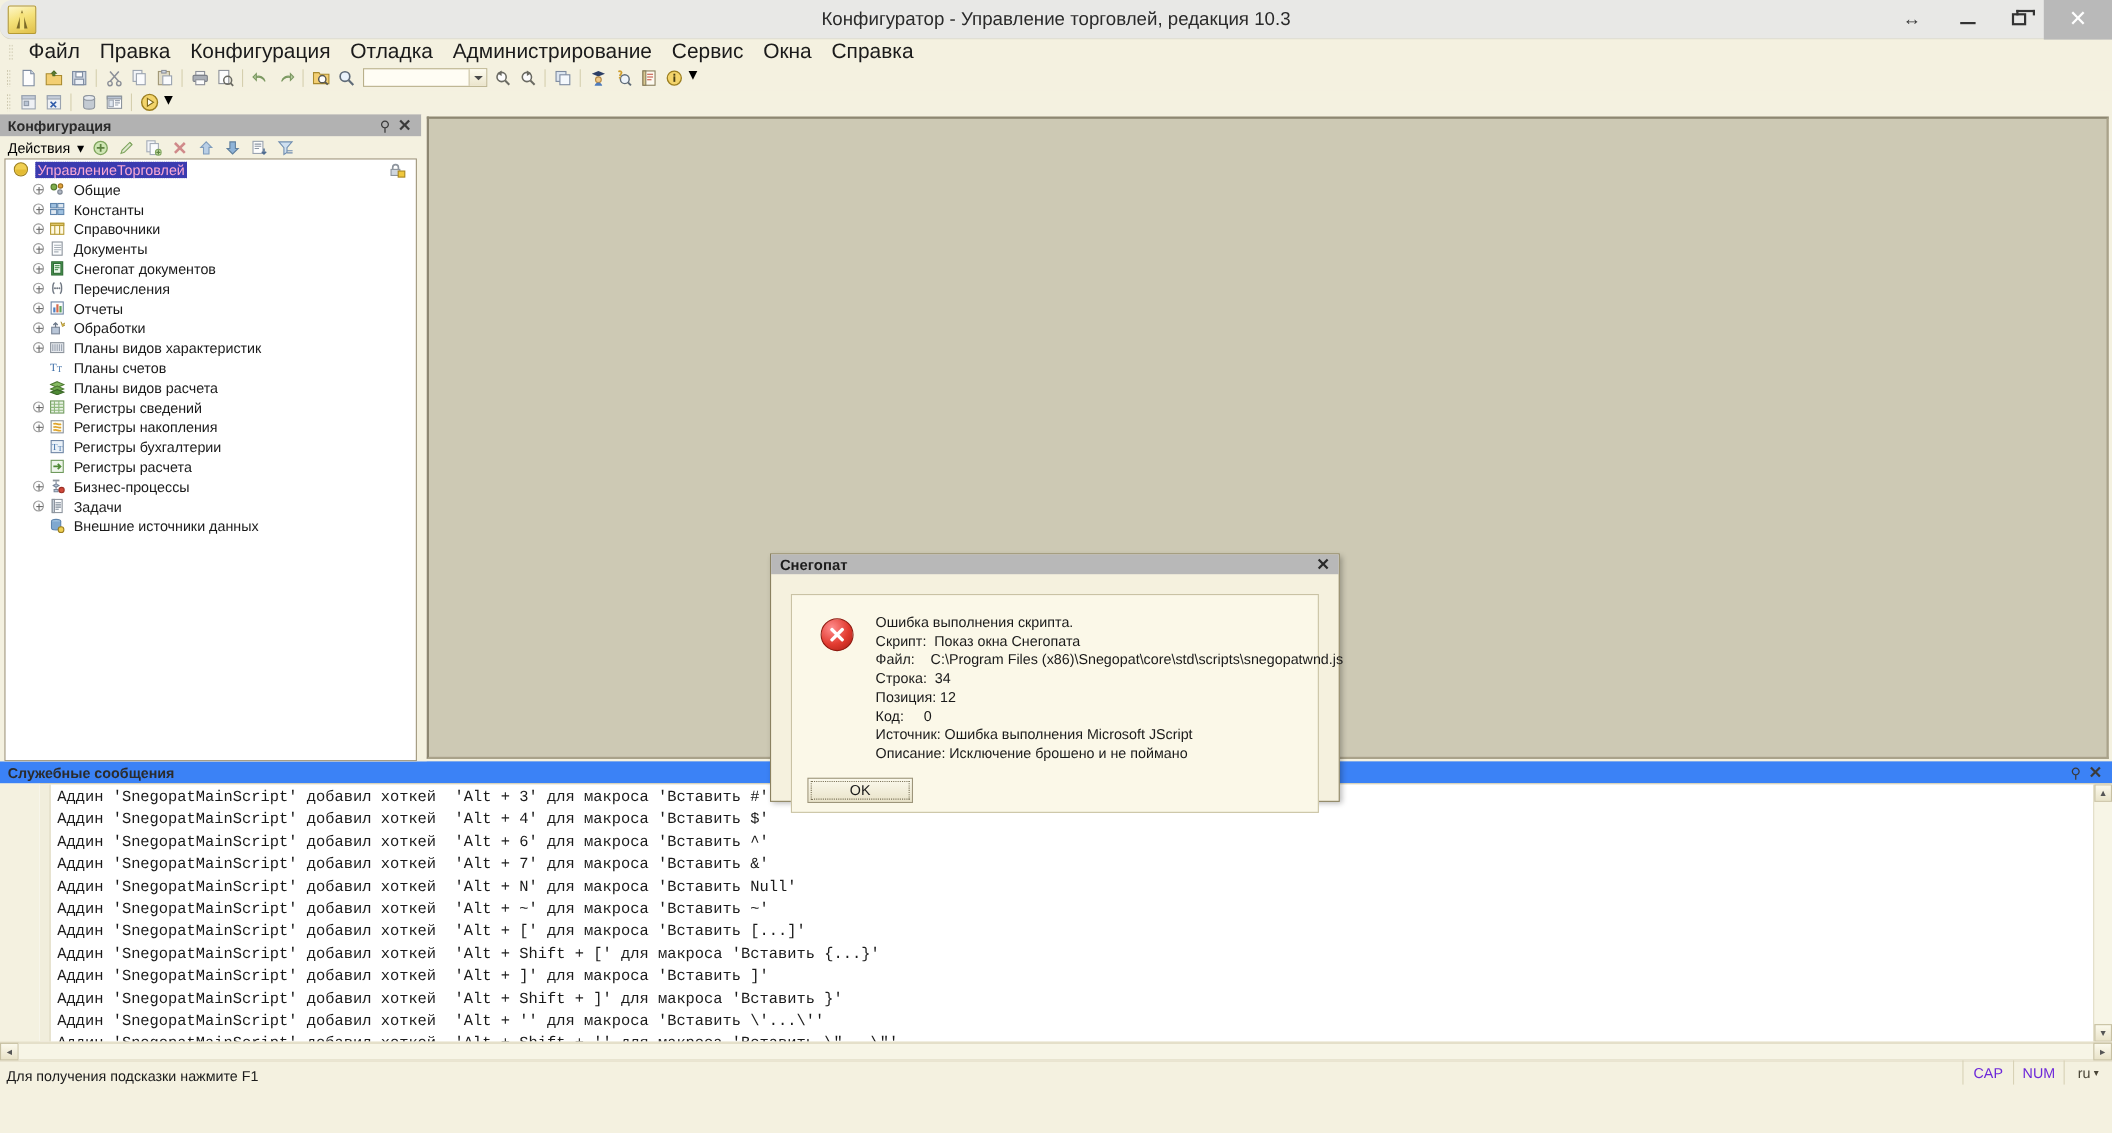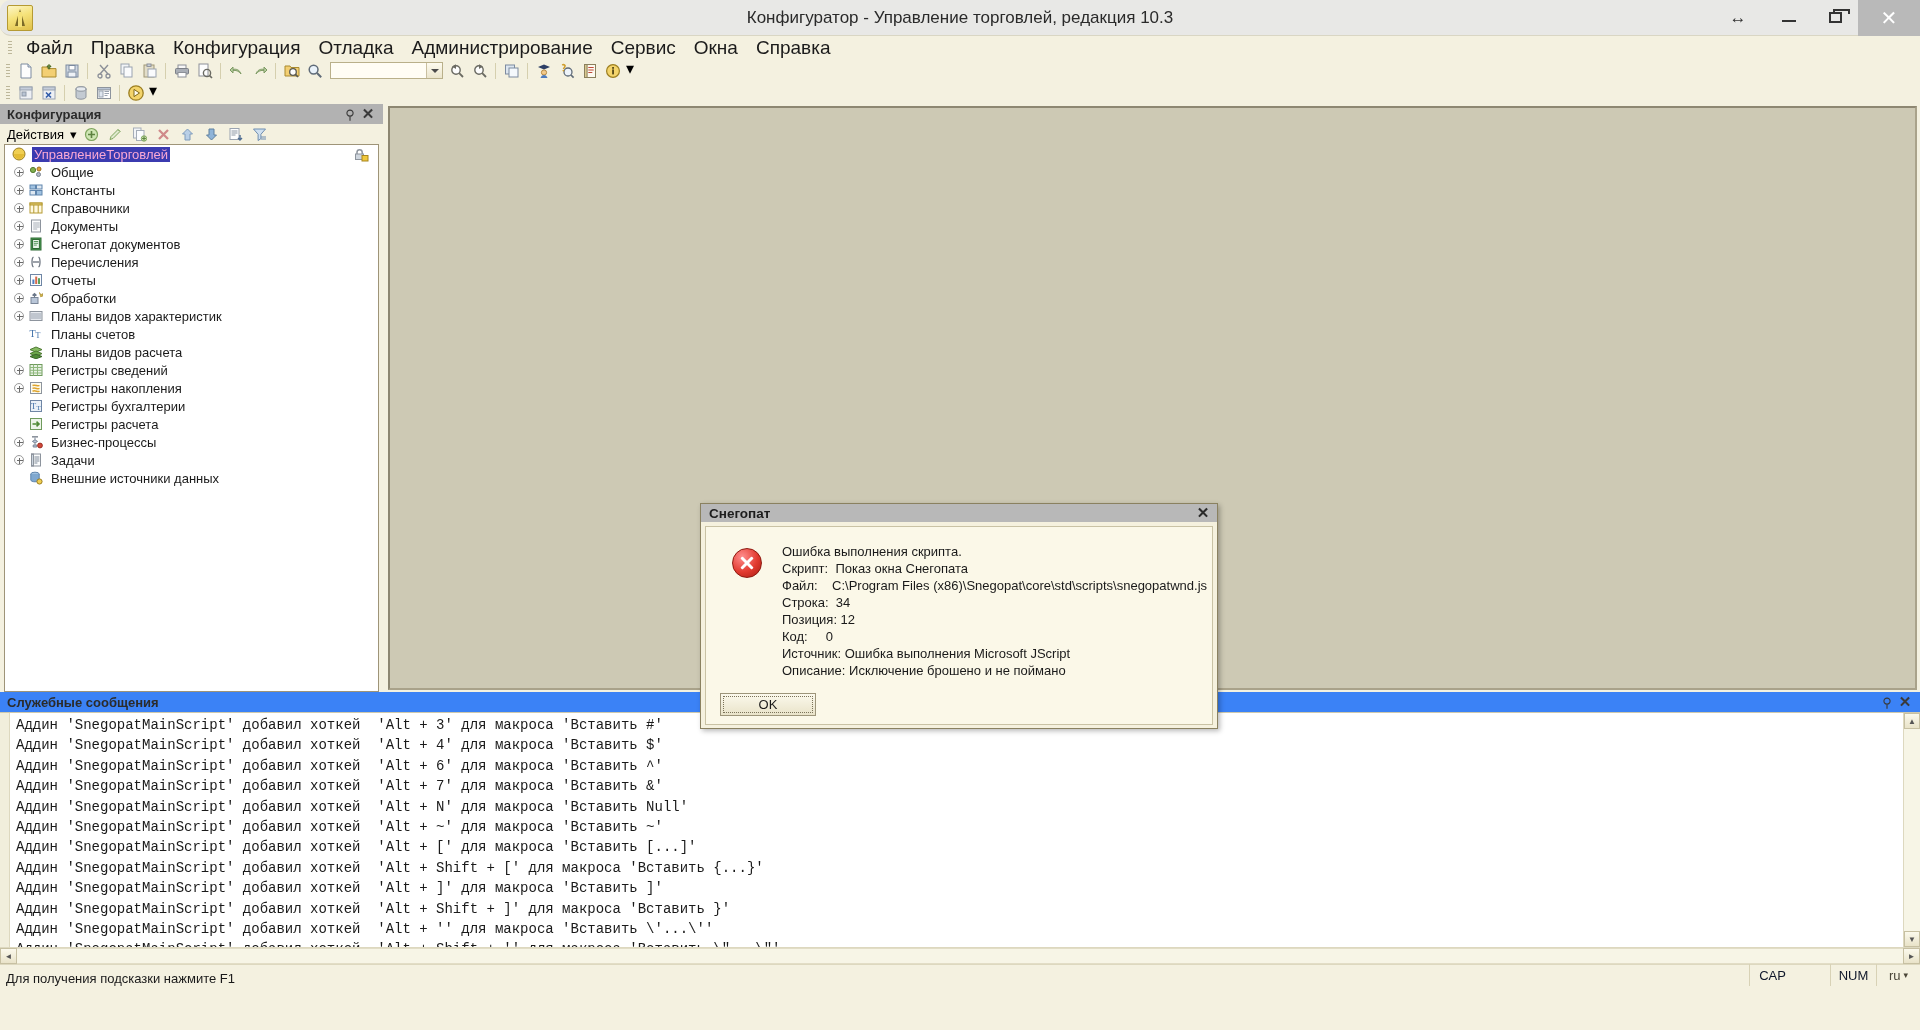--- a/index.html
+++ b/index.html
@@ -182,21 +182,21 @@
     border: 1px solid #9e9478;
     overflow: hidden;
     position: relative;
   }
   .tree-row {
     height: 18px;
     display: flex;
     align-items: center;
     font-size: 13px;
     color: #1a1a1a;
-    padding-left: 6px;
+    padding-left: 22px;
     position: relative;
     white-space: nowrap;
     cursor: default;
   }
   .expander {
     width: 15px; height: 18px;
     display:flex; align-items:center; justify-content:center;
     flex: 0 0 auto;
   }
   .expander .plus {
@@ -249,21 +249,21 @@
     font-size: 13.5px; font-weight: bold; color:#1d1d1d;
   }
   #dlg-title .spacer { flex:1; }
   #dlg-close {
     width:20px;height:18px;display:flex;align-items:center;justify-content:center;
     font-size:15px; font-weight:bold; color:#2a2a2a; cursor:default;
   }
   #dlg-body {
     flex: 1;
     background: #fbf8e8;
-    margin: 4px;
+    margin: 18px;
     border: 1px solid #c9c2a4;
     display:flex; flex-direction: column;
     padding: 16px 14px 8px 14px;
   }
   #dlg-content { display:flex; align-items:flex-start; }
   #err-icon {
     width: 30px; height: 30px; border-radius: 50%;
     background: radial-gradient(circle at 33% 28%, #ff8e8e 0%, #e23b30 55%, #a81c12 100%);
     border: 1px solid #8e1a10;
     flex: 0 0 auto;
@@ -309,20 +309,21 @@
     padding: 0 6px 0 7px;
     font-size: 13px; font-weight: bold; color:#2b2b2b;
   }
   #msg-header .spacer { flex:1; }
   #msg-body {
     flex: 1;
     display: flex;
     background: #ffffff;
     border-top: 1px solid #cfc9ad;
     overflow: hidden;
+    margin-left: 36px;
   }
   #msg-gutter {
     width: 10px;
     background: #f1eedc;
     border-right: 1px solid #ddd8bf;
     flex: 0 0 auto;
   }
   #msg-list {
     flex: 1;
     font-family: "Liberation Mono", monospace;
@@ -373,22 +374,21 @@
     display: flex;
     align-items: flex-end;
     font-size: 13px;
     color: #1a1a1a;
   }
   #status-hint { padding-left: 6px; flex: 1; }
   .status-cell {
     width: 46px; height: 22px;
     border-left: 1px solid #d8d2b6;
     display:flex;align-items:center;justify-content:center;
-    color:#0f172a;
-    margin-left:35px;
+    color:#6d28d9;
   }
   #status-lang {
     width: 44px; height:22px;
     border-left: 1px solid #d8d2b6;
     display:flex;align-items:center;justify-content:center;
     gap: 3px;
     color:#4a4638;
   }
 </style>
 </head>

